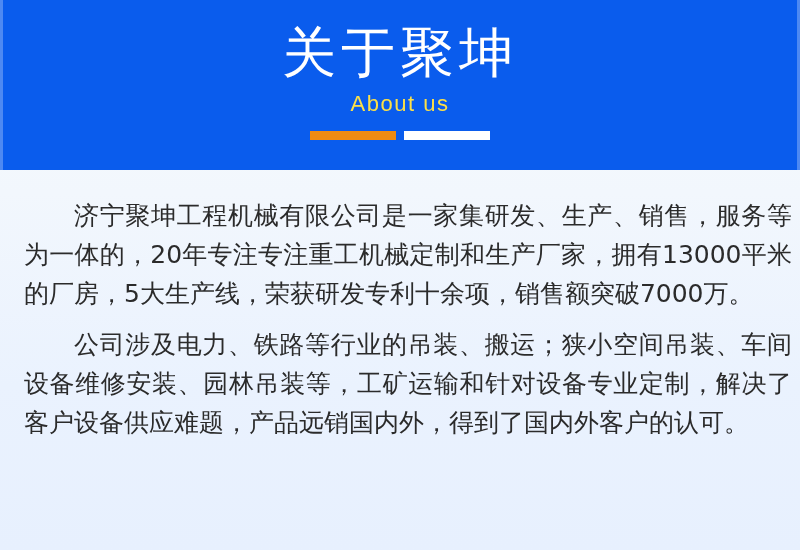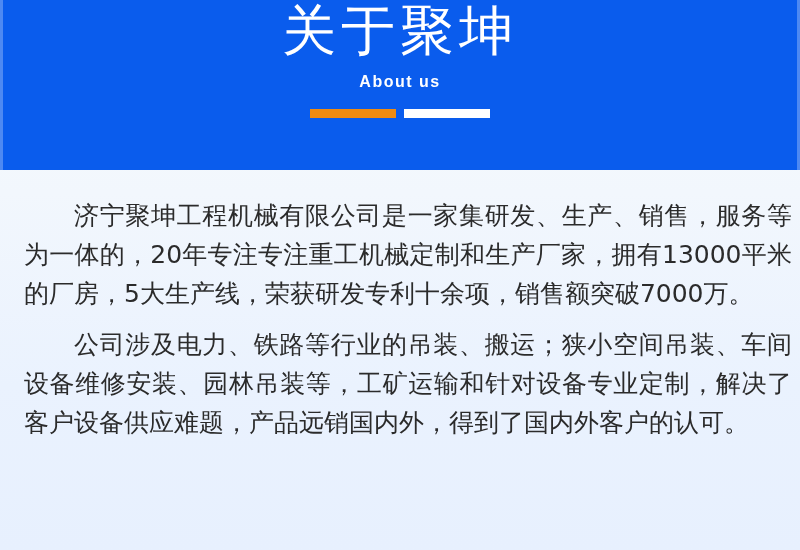--- a/index.html
+++ b/index.html
@@ -32,37 +32,38 @@
     background: #0a5ced;
     display: flex;
     flex-direction: column;
     align-items: center;
     justify-content: flex-start;
     box-sizing: border-box;
     overflow: hidden;
   }
 
   .header-title {
+    margin-top: 22px;
     color: #ffffff;
     font-size: 54px;
     line-height: 62px;
     letter-spacing: 5px;
     font-weight: 400;
     text-align: center;
     white-space: nowrap;
     font-family: "DejaVu Sans", "Liberation Sans", sans-serif;
   }
 
   .header-subtitle {
     margin-top: 6px;
-    color: #ffffff;
-    font-size: 16px;
+    color: #fde047;
+    font-size: 22px;
     line-height: 28px;
     letter-spacing: 1.5px;
-    font-weight: 700;
+    font-weight: 400;
     text-align: center;
     white-space: nowrap;
   }
 
   .rule-group {
     margin-top: 13px;
     display: flex;
     flex-direction: row;
     align-items: center;
     justify-content: center;

